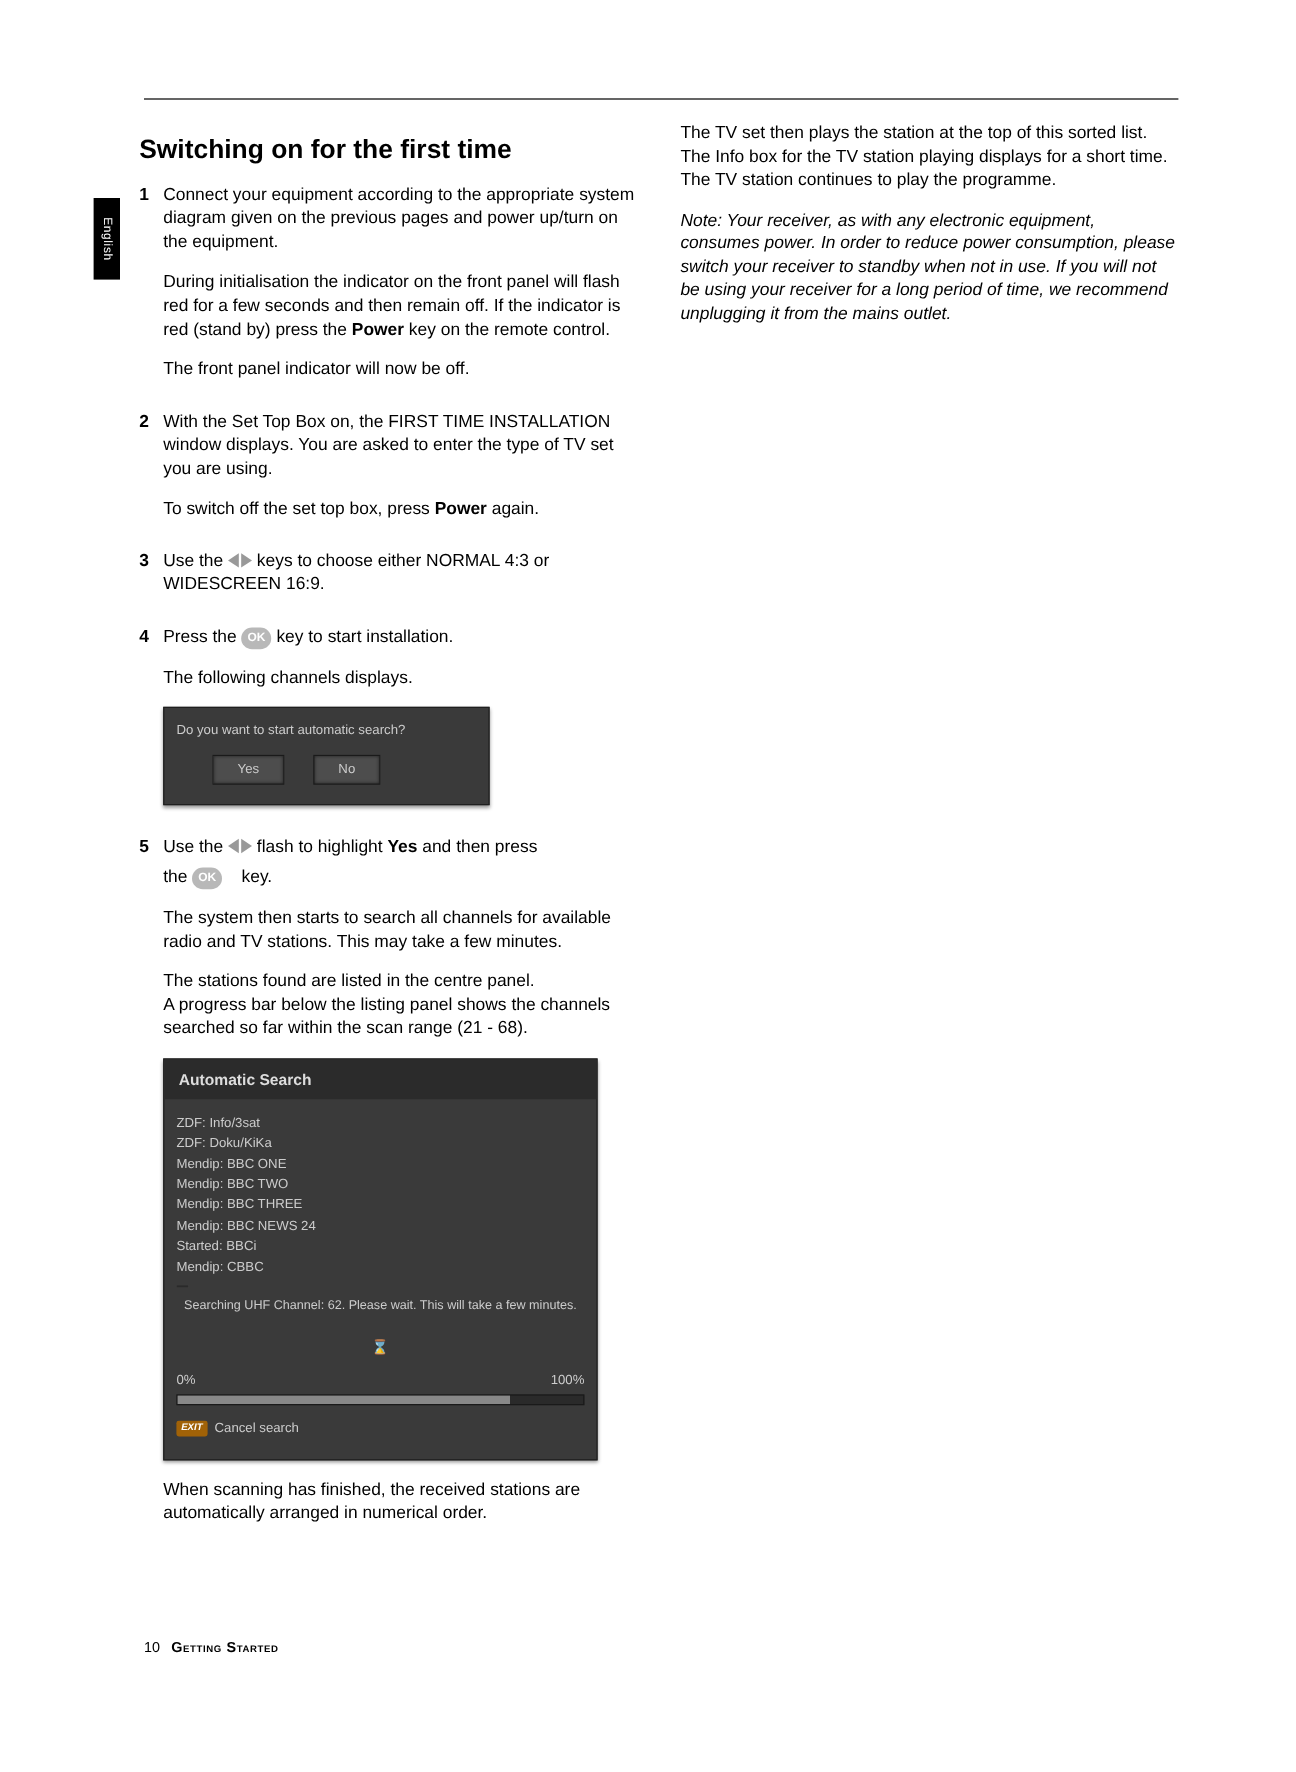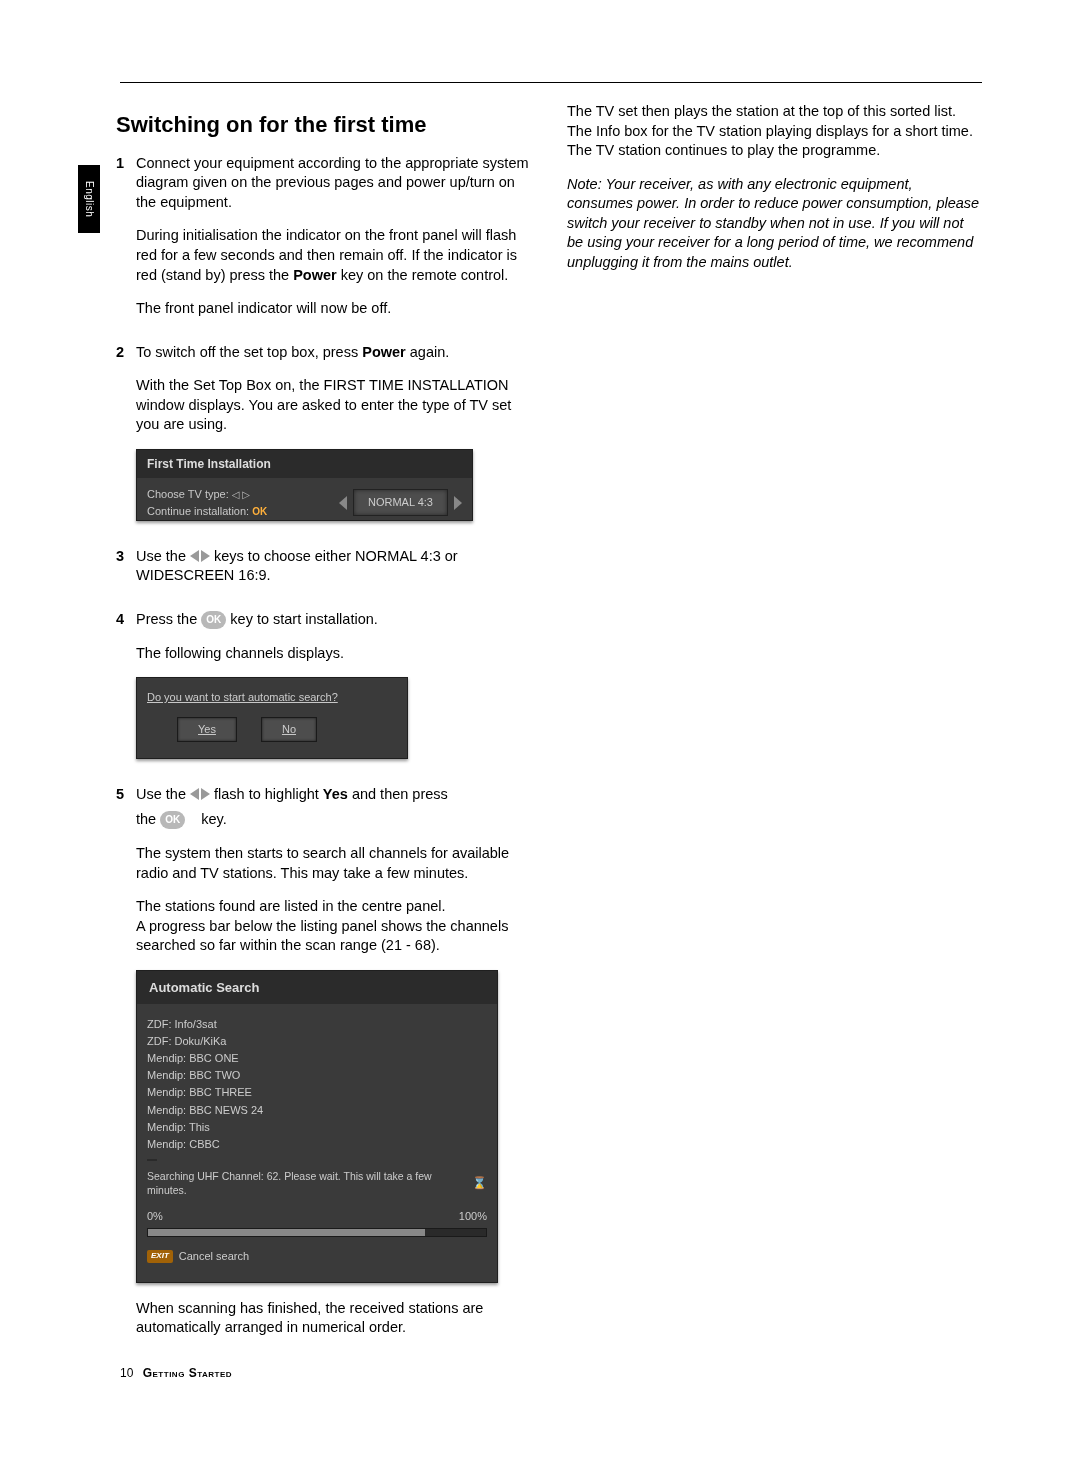--- a/index.html
+++ b/index.html
@@ -136,21 +136,21 @@
     background:#4d4d4d;
     border:1px solid #222;
     box-shadow: inset 0 0 4px rgba(0,0,0,0.5);
     padding:5px 14px;
     font-size:11px;
     color:#ccc;
   }
 
   
   #asp-panel { width: 270px; }
-  #asp-panel .panel-body { padding: 12px 10px 16px 10px; text-decoration: underline; }
+  #asp-panel .panel-body { padding: 12px 10px 16px 10px; }
   .asp-question { text-align:left; margin-bottom:12px; color:#ccc; font-size:11px;}
   .asp-buttons { display:flex; gap:24px; padding-left:30px; }
   .asp-btn {
     background:#4d4d4d;
     border:1px solid #1a1a1a;
     box-shadow: inset 0 0 3px rgba(0,0,0,0.6);
     padding:4px 20px;
     font-size:11px;
     color:#ccc;
   }
@@ -174,21 +174,22 @@
     top:20%;
     height:35%;
     background:#777;
   }
   .as-status {
     padding: 8px 10px 4px 10px;
     font-size:10.5px;
     color:#ccc;
     display:flex;
     align-items:center;
-    gap:0;
+    gap:20px;
+    flex-direction:column;
   }
   .hourglass {
     display:inline-block;
     font-size:12px;
     color:#ddd;
   }
   .as-progress-row {
     display:flex;
     justify-content:space-between;
     padding: 8px 10px 2px 10px;
@@ -254,45 +255,25 @@
           <div class="para">
             <span>During initialisation the indicator on the front panel will flash red for a few seconds and then remain off. If the indicator is red (stand by) press the </span><span class="bold">Power</span><span> key on the remote control.</span>
           </div>
           <div class="para">The front panel indicator will now be off.</div>
         </div>
       </div>
 
       <div class="step">
         <div class="step-num">2</div>
         <div class="step-body">
+          <div class="para">With the Set Top Box on, the FIRST TIME INSTALLATION window displays. You are asked to enter the type of TV set you are using.</div>
           <div class="para">
             <span>To switch off the set top box, press </span><span class="bold">Power</span><span> again.</span>
           </div>
-          <div class="para">With the Set Top Box on, the FIRST TIME INSTALLATION window displays. You are asked to enter the type of TV set you are using.</div>
-
-          <div id="fti-panel" class="panel">
-            <div class="panel-title">First Time Installation</div>
-            <div class="panel-body">
-              <div class="fti-left">
-                <div>
-                  <span>Choose TV type:</span>
-                  <span class="fti-arrows">◁ ▷</span>
-                </div>
-                <div>
-                  <span>Continue installation:</span>
-                  <span class="fti-ok">OK</span>
-                </div>
-              </div>
-              <div class="fti-select-wrap">
-                <div class="fti-select-arrow left"></div>
-                <div class="fti-select">NORMAL 4:3</div>
-                <div class="fti-select-arrow right"></div>
-              </div>
-            </div>
-          </div>
+
         </div>
       </div>
 
       <div class="step">
         <div class="step-num">3</div>
         <div class="step-body">
           <div class="para">
             <span>Use the </span>
             <span class="arrow-left"></span><span class="arrow-right"></span>
             <span> keys to choose either NORMAL 4:3 or WIDESCREEN 16:9.</span>
@@ -343,21 +324,21 @@
             <div class="panel-title">Automatic Search</div>
             <div class="as-top-gap"></div>
             <div class="as-list-wrap">
               <div class="as-list">
                 <div class="as-list-item">ZDF: Info/3sat</div>
                 <div class="as-list-item">ZDF: Doku/KiKa</div>
                 <div class="as-list-item">Mendip: BBC ONE</div>
                 <div class="as-list-item">Mendip: BBC TWO</div>
                 <div class="as-list-item">Mendip: BBC THREE</div>
                 <div class="as-list-item">Mendip: BBC NEWS 24</div>
-                <div class="as-list-item">Mendip: This</div>
+                <div class="as-list-item">Started: BBCi</div>
                 <div class="as-list-item">Mendip: CBBC</div>
               </div>
               <div class="as-scroll">
                 <div class="as-scroll-thumb"></div>
               </div>
             </div>
             <div class="as-status">
               <span>Searching UHF Channel: 62. Please wait. This will take a few minutes.</span>
               <span class="hourglass">⌛</span>
             </div>

